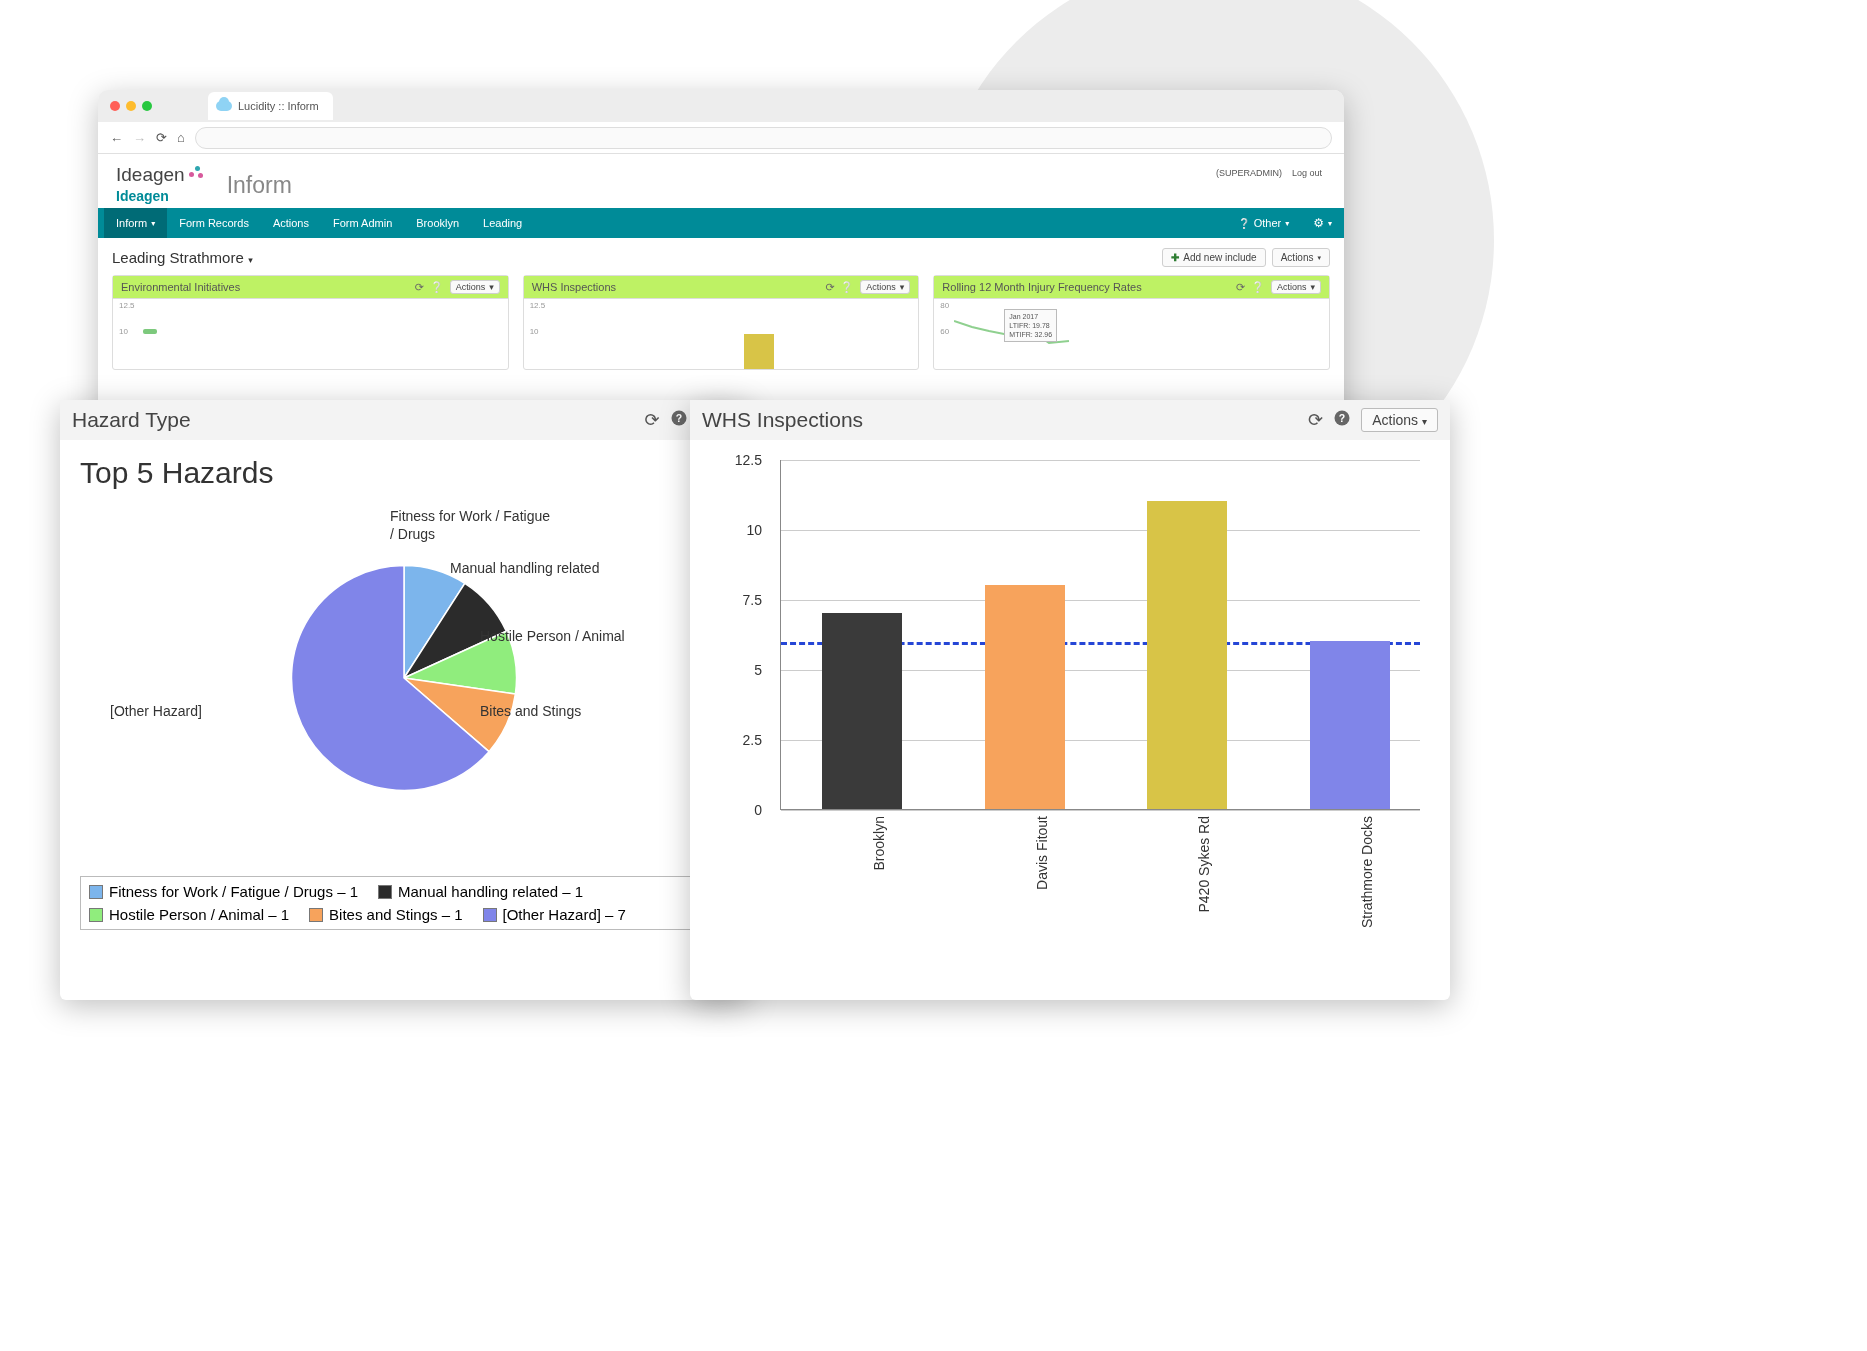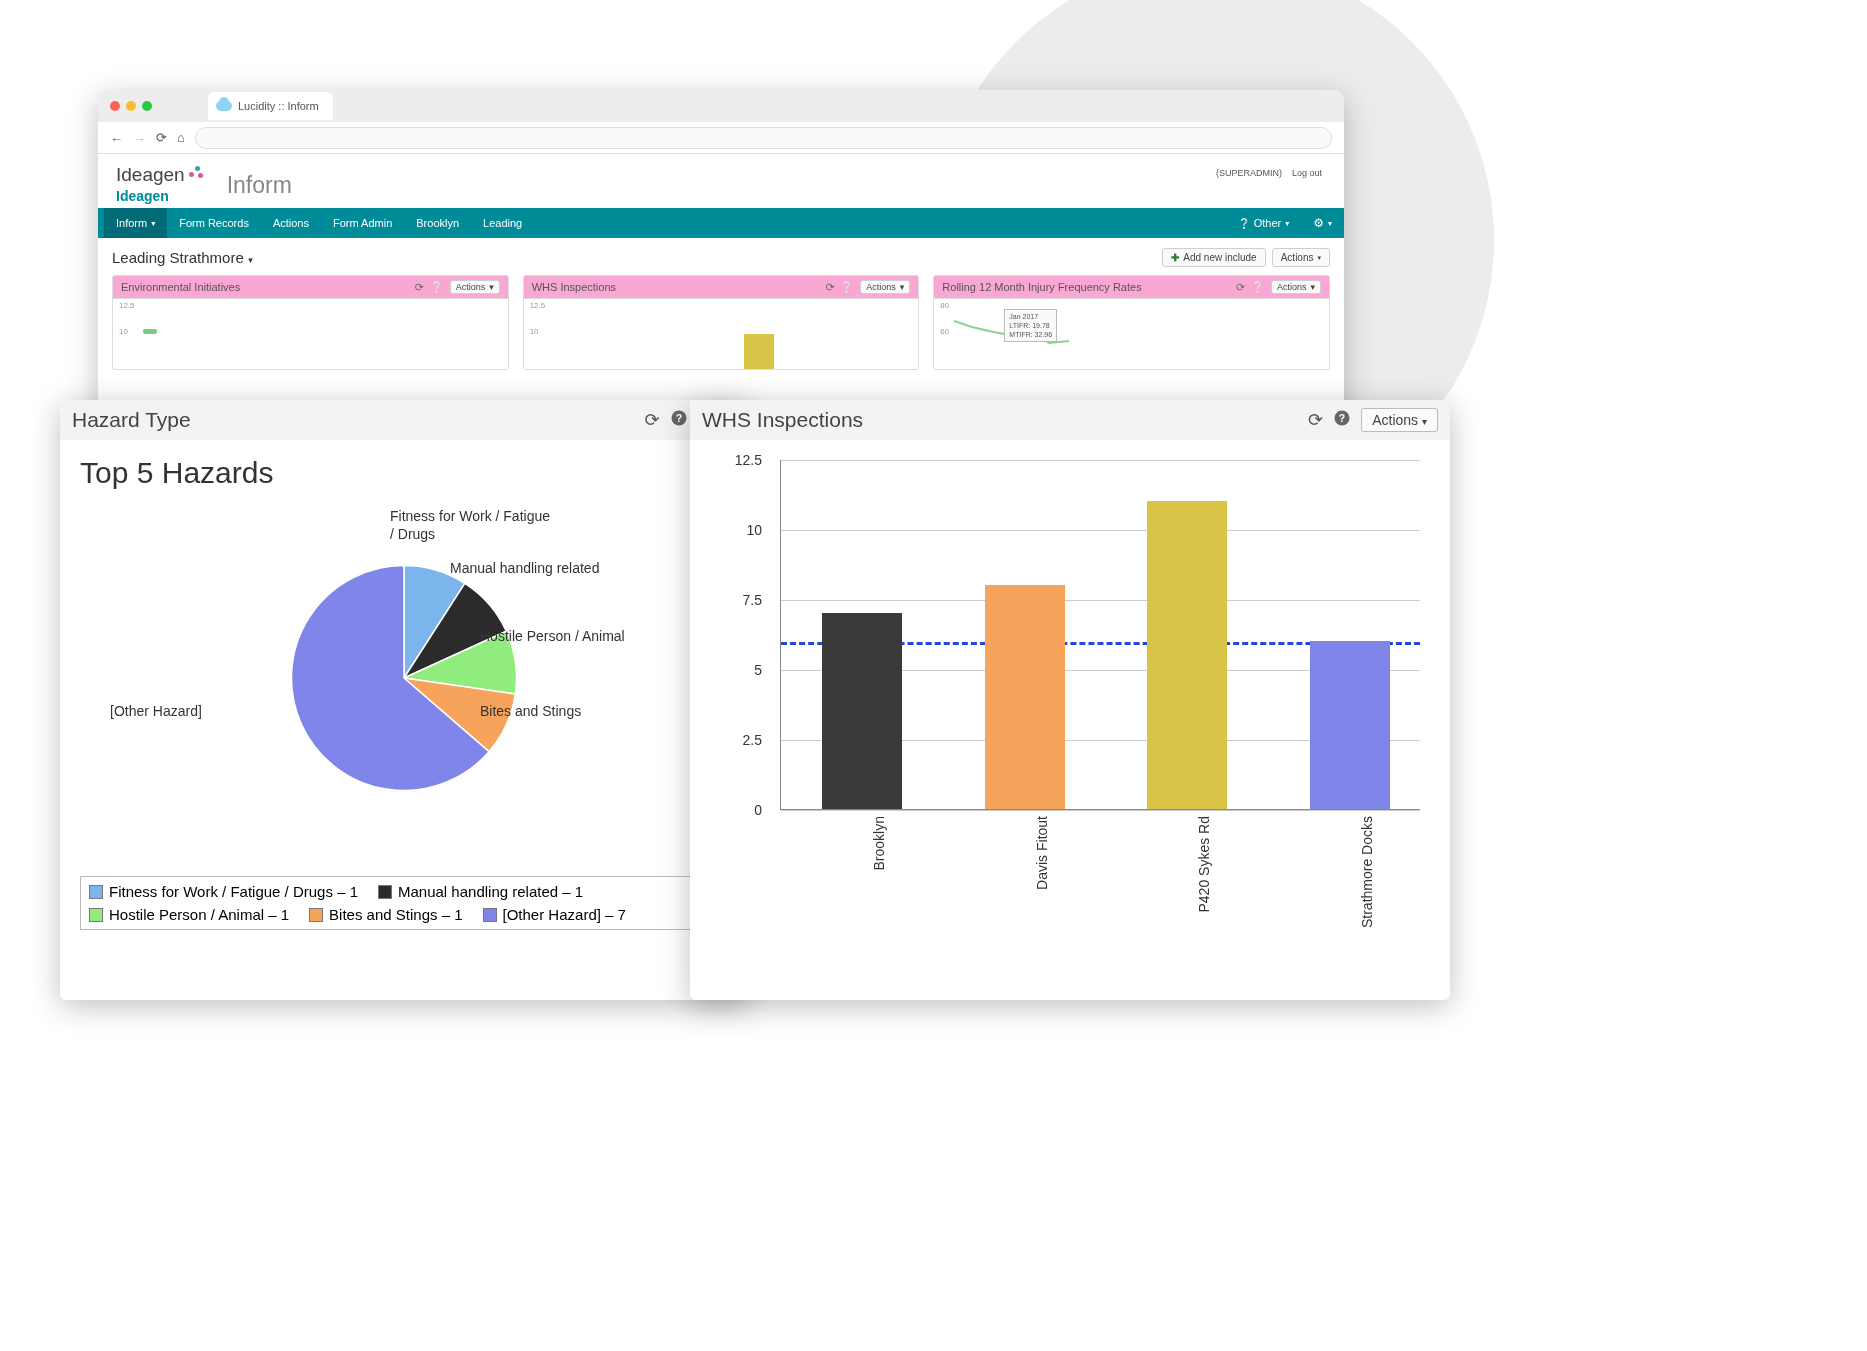--- a/index.html
+++ b/index.html
@@ -104,21 +104,21 @@
     display: inline-flex; align-items: center; gap: 4px;
     cursor: pointer;
   }
   .plus { color: #2e7d32; font-weight: bold; }
   .widgets-row { display: flex; gap: 14px; padding: 6px 14px; }
   .widget {
     flex: 1; border: 1px solid #ddd; border-radius: 3px;
     background: #fff;
   }
   .widget-hdr {
-    background: #f9a8d4; padding: 4px 8px;
+    background: #bef264; padding: 4px 8px;
     display: flex; justify-content: space-between; align-items: center;
     font-size: 11px; color: #555;
     border-bottom: 1px solid #ddd;
   }
   .hdr-actions { display: flex; gap: 6px; align-items: center; }
   .hdr-actions .btn { font-size: 9px; padding: 1px 5px; }
   .refresh-icon, .help-icon { font-size: 11px; color: #666; }
   .widget-body { height: 70px; padding: 6px 10px; font-size: 9px; color: #888; position: relative; }
   .tick-label { font-size: 8px; color: #999; }
 

